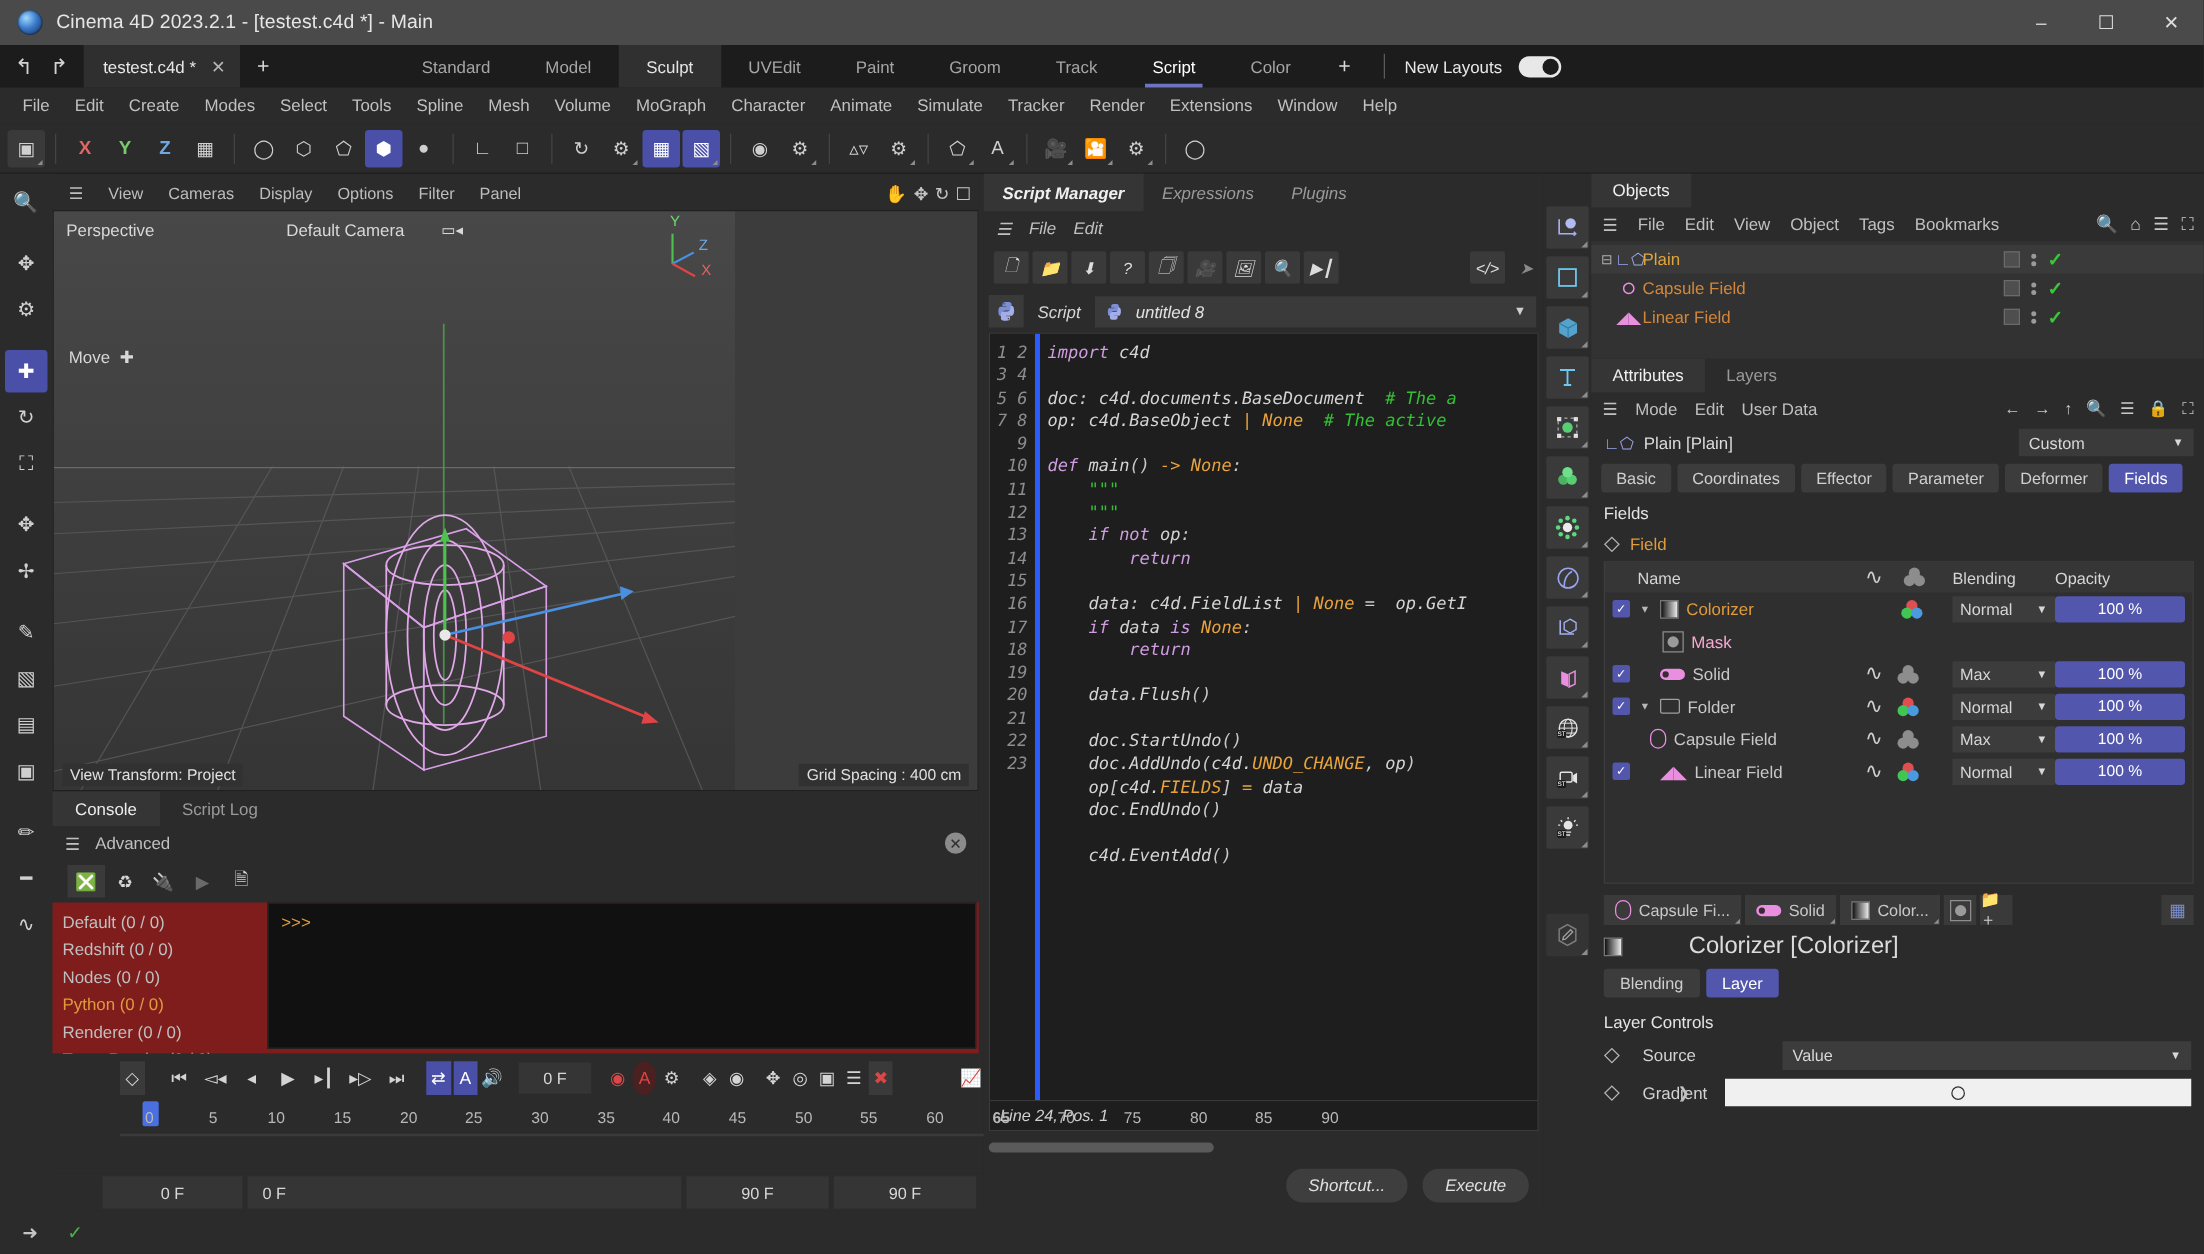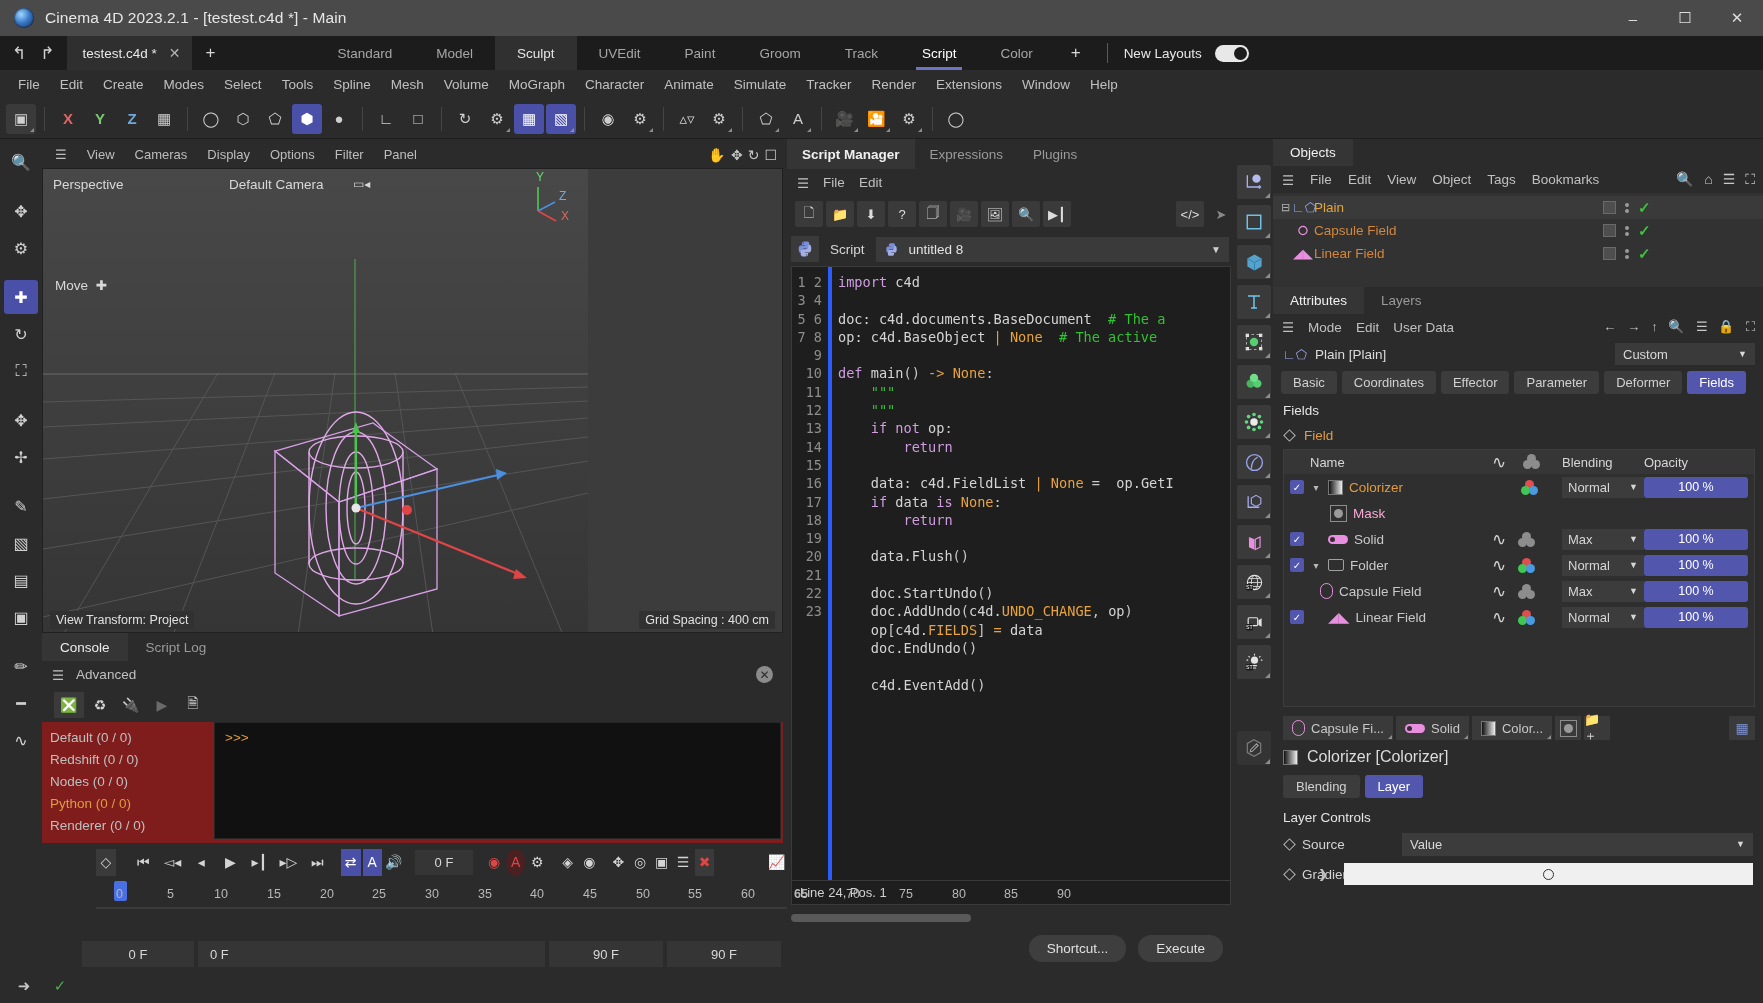--- a/index.html
+++ b/index.html
@@ -87,21 +87,21 @@
   .ctool { height:34px; display:flex; align-items:center; gap:1px; padding-left:12px; background:#2b2b2b; }
   .cbtn { width:30px; height:26px; display:flex; align-items:center; justify-content:center; color:#d5d5d5; font-size:14px; }
   .cbtn.f { background:#3a3a3a; }
   .cbody { flex:1; display:flex; min-height:0; background:#7f1d1d; padding-bottom:4px; }
   .clist { width:172px; padding:8px 0 0 8px; display:flex; flex-direction:column; gap:7px; }
   .clist div { font-size:13.5px; color:#bfbfbf; }
   .clist div.py { color:#e09b3d; }
   .cout { flex:1; background:#111111; padding:7px 10px; font-size:13.5px; color:#e09b3d; border:1px solid #262626; margin-right:2px;}
 
   
-  .scriptcol { width:448px; flex:0 0 448px; display:flex; flex-direction:column; background:#2b2b2b; min-height:0; }
+  .scriptcol { width:448px; flex:0 0 448px; display:flex; flex-direction:column; background:#2b2b2b; min-height:0;font-style:italic; }
   .smtabs { height:30px; display:flex; align-items:stretch; }
   .smtab { padding:0 15px; display:flex; align-items:center; font-size:13.5px; color:#9a9a9a; }
   .smtab.act { background:#353535; color:#f0f0f0; font-weight:bold;}
   .smmenu { height:27px; display:flex; align-items:center; gap:14px; padding-left:10px; }
   .smmenu .mi { color:#c0c0c0; font-size:13.5px; }
   .smtool { height:36px; display:flex; align-items:center; gap:3px; padding-left:8px; }
   .smb { width:28px; height:26px; display:flex; align-items:center; justify-content:center; background:#3a3a3a; color:#dcdcdc; font-size:13px; border-radius:2px; }
   .smb.ghost { background:transparent; color:#8a8a8a; }
   .smfile { height:34px; display:flex; align-items:center; gap:0; padding:0 6px 0 4px; }
   .pyico { width:28px; height:26px; display:flex; align-items:center; justify-content:center; background:#3a3a3a; }
@@ -198,26 +198,26 @@
   .opbar { height:21px; background:#5257ad; border-radius:3px; display:flex; align-items:center; justify-content:center;
            font-size:12.5px; color:#fff; }
   .ftfill { height:76px; }
 
   .chipbar { height:30px; display:flex; align-items:center; gap:3px; margin:6px 8px 0 10px; }
   .chip { height:24px; background:#3a3a3a; display:flex; align-items:center; gap:6px; padding:0 9px; font-size:13px; color:#c8c8c8; position:relative;}
   .chip:after { content:""; position:absolute; right:1px; bottom:1px; border-left:4px solid transparent; border-bottom:4px solid #8d8d8d; }
   .chipbtn { width:26px; height:24px; background:#3a3a3a; display:flex; align-items:center; justify-content:center; color:#d0d0d0; font-size:13px;}
   .chipend { margin-left:auto; width:26px; height:24px; background:#3a3a3a; display:flex; align-items:center; justify-content:center; color:#7b8fd0; }
   .curline { height:28px; display:flex; align-items:center; gap:9px; padding-left:10px; }
-  .curline .nm { font-size:16px; color:#dcdcdc; }
+  .curline .nm { font-size:19px; color:#dcdcdc;margin-left:44px; }
   .blrow { height:30px; display:flex; align-items:center; gap:5px; padding-left:10px; }
   .blb { height:23px; padding:0 13px; background:#3c3c3c; border-radius:3px; font-size:13px; color:#d0d0d0; display:flex; align-items:center;}
   .blb.act { background:#5257ad; color:#fff; }
   .lcsect { padding:9px 0 4px 10px; font-size:13.5px; color:#e4e4e4; }
-  .lcrow { height:30px; display:flex; align-items:center; padding-left:12px; gap:8px; }
+  .lcrow { height:30px; display:flex; align-items:center; padding-left:12px; gap:20px; }
   .lcrow .lbl { font-size:13.5px; color:#d2d2d2; width:92px; }
   .lcrow .val { flex:1; margin-right:10px; height:23px; background:#3c3c3c; display:flex; align-items:center; padding:0 8px; font-size:13px; color:#d8d8d8;}
   .lcrow .val .car { margin-left:auto; font-size:9px; }
   .gradbar { flex:1; margin-right:10px; height:22px; background:#f0f0f0; display:flex; align-items:center; justify-content:center; }
   .gradbar i { width:11px; height:11px; border-radius:50%; border:1.5px solid #333; display:block; }
   .arrowr { color:#c0c0c0; font-size:12px; }
 
   
   .timeline { flex:0 0 96px; background:#2b2b2b; display:flex; flex-direction:column; padding-left:40px; }
   .tlrow { height:38px; display:flex; align-items:center; gap:2px; padding-left:14px; }

